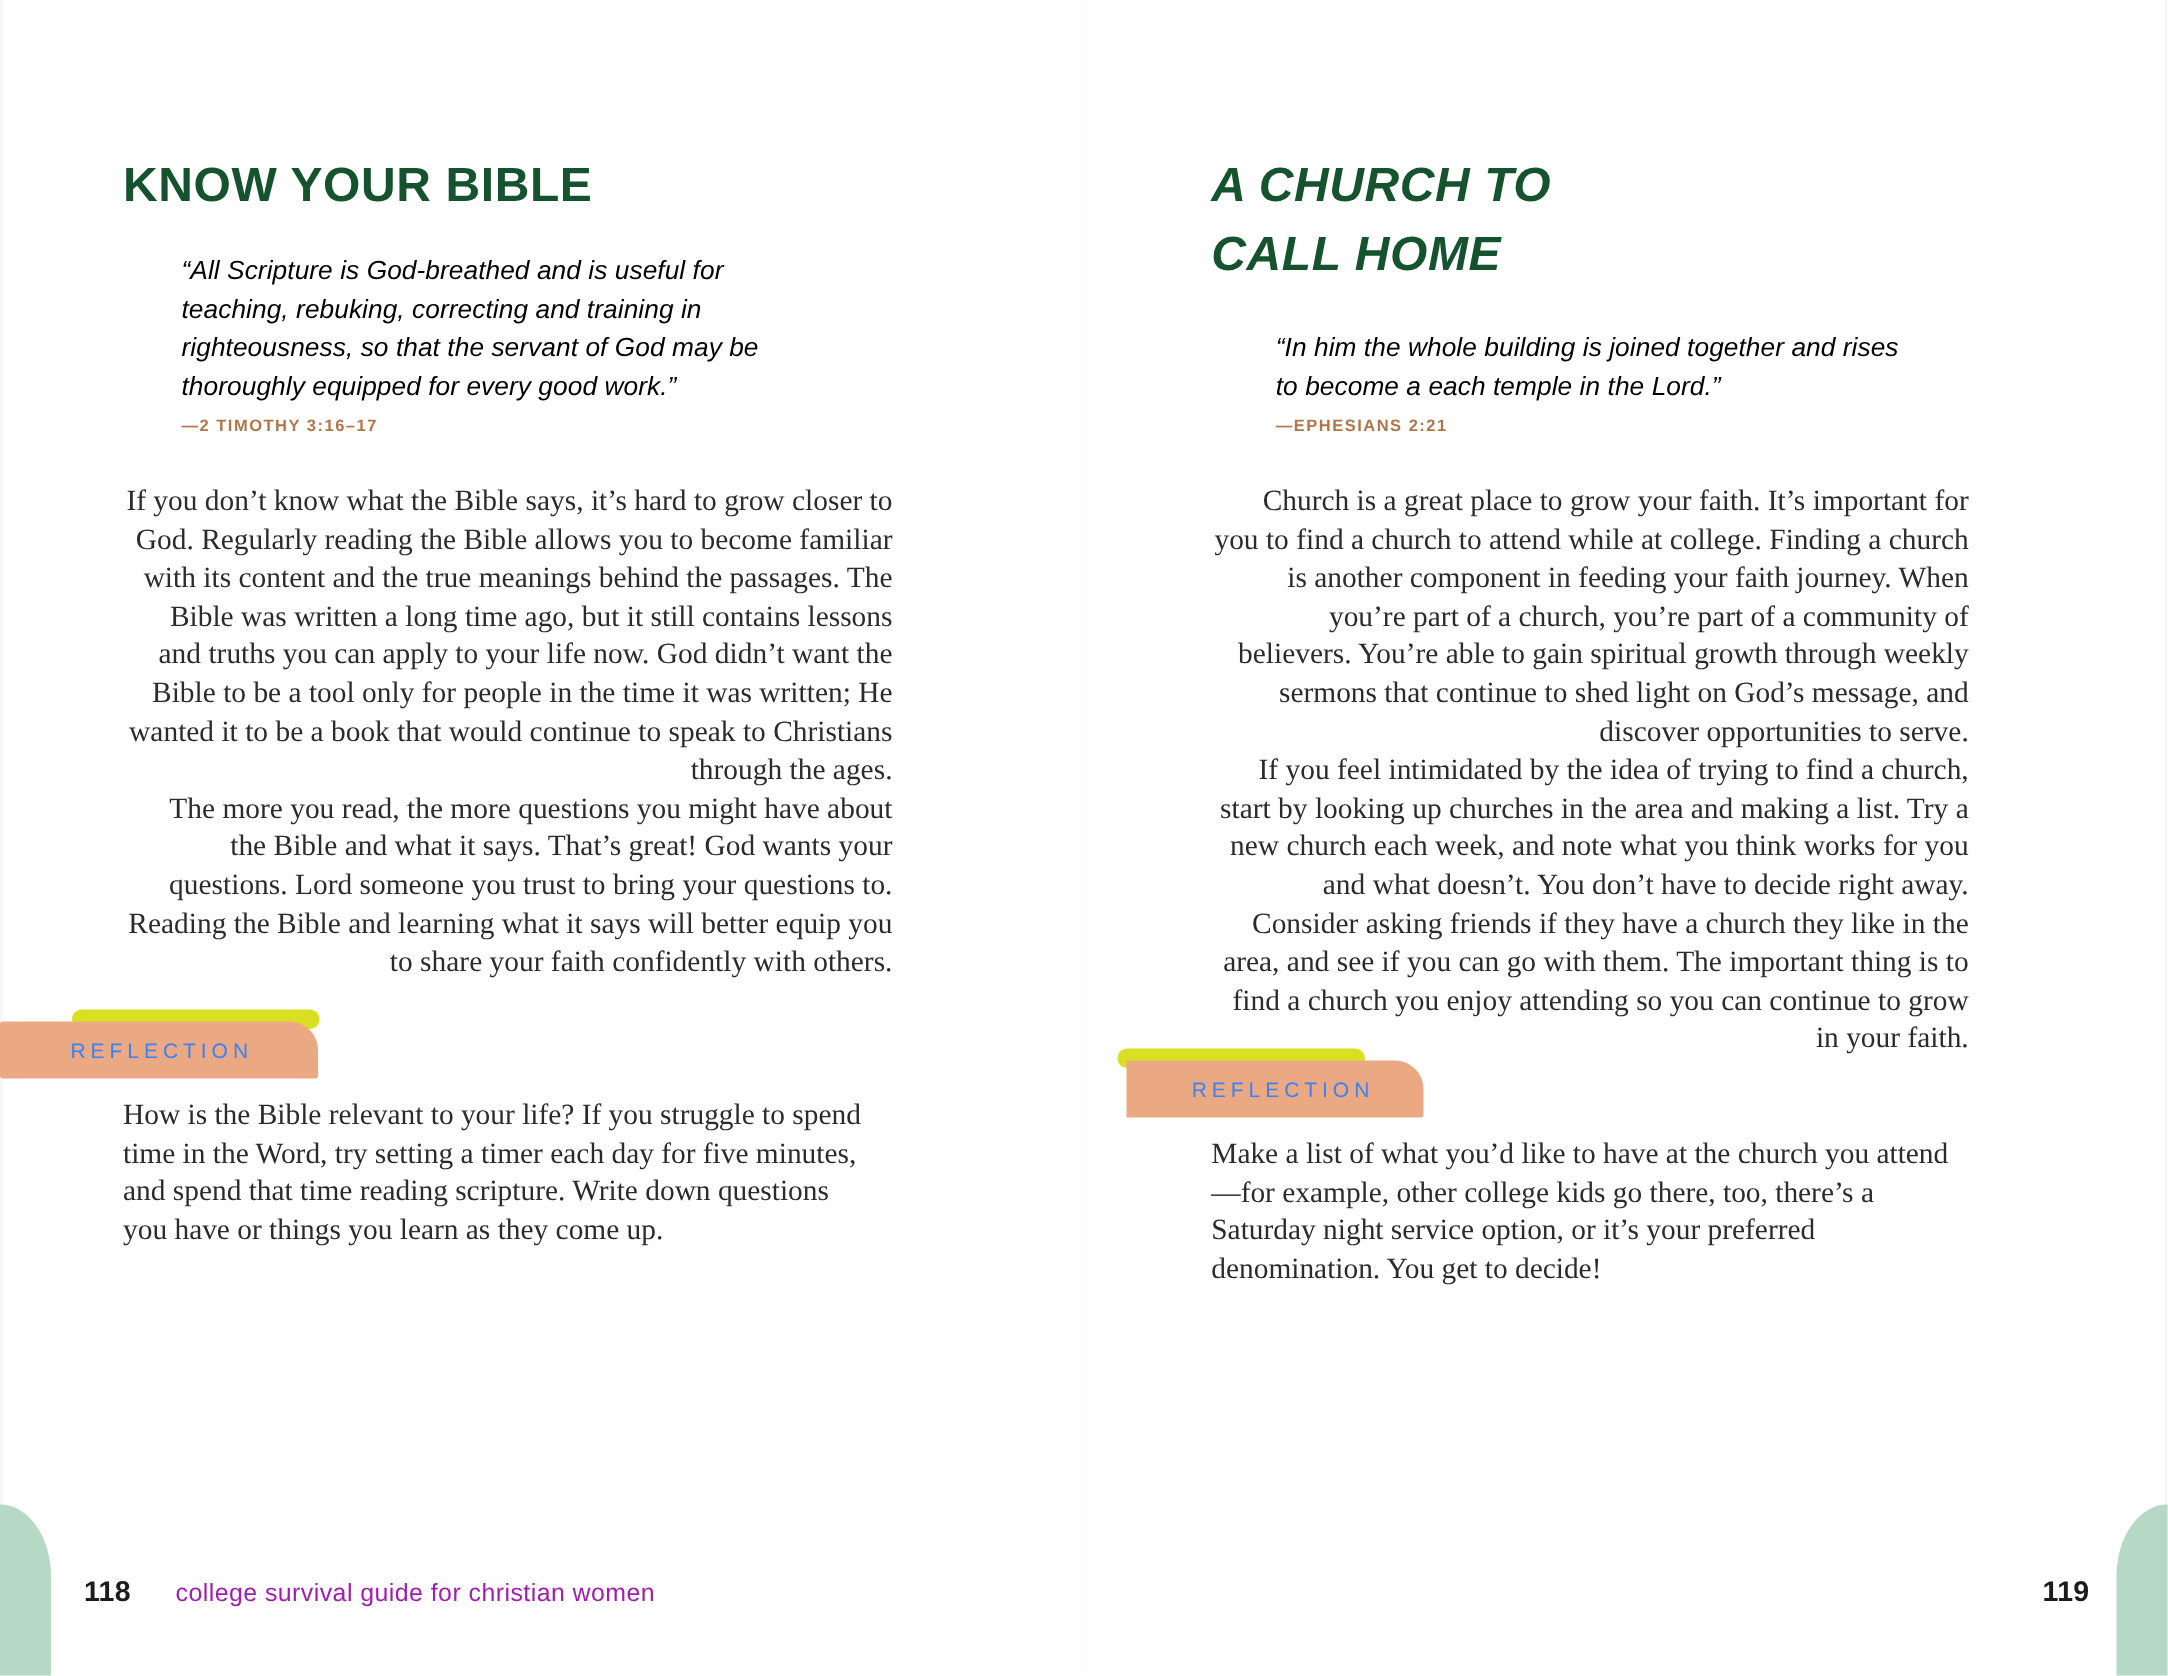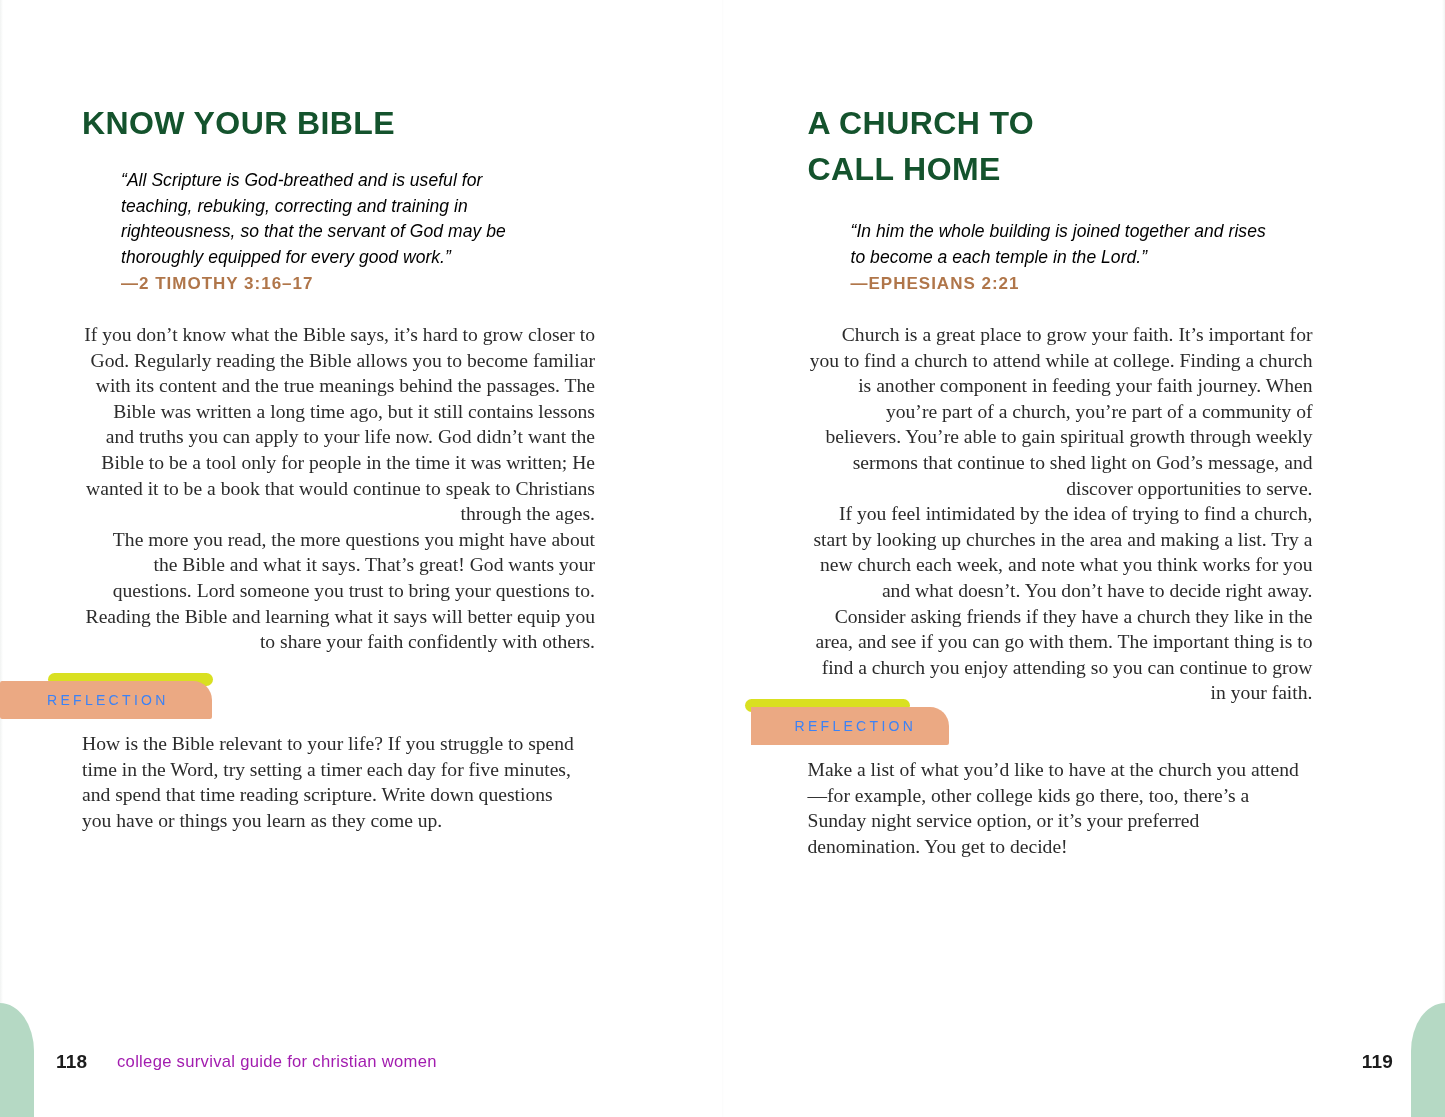--- a/index.html
+++ b/index.html
@@ -66,21 +66,21 @@
     padding: 0;
     font-family: "Liberation Sans", sans-serif;
     font-weight: bold;
     font-size: 32px;
     line-height: 46px;
     letter-spacing: 0.4px;
     color: #14532d;
     text-transform: uppercase;
   }
   .title-left  { position: absolute; top: 100px; left: 0; width: 520px; }
-  .title-right { position: absolute; top: 100px; left: 0; width: 320px; }
+  .title-right { position: absolute; top: 100px; left: 0; width: 320px; font-style: italic; }
 
   
   .quote-block {
     position: absolute;
     width: 420px;
   }
   .quote-left  { top: 168px; left: 39px; }
   .quote-right { top: 219px; left: 43px; }
 
   .quote-text {
@@ -89,21 +89,21 @@
     font-style: italic;
     font-size: 17.5px;
     line-height: 25.6px;
     color: #000000;
     letter-spacing: 0.05px;
   }
   .quote-attr {
     margin: 6px 0 0 0;
     font-family: "Liberation Sans", sans-serif;
     font-weight: bold;
-    font-size: 17px;
+    font-size: 11px;
     line-height: 16px;
     letter-spacing: 1.0px;
     color: #b0764a;
     text-transform: uppercase;
   }
 
   
   .body-copy {
     position: absolute;
     width: 513px;
@@ -283,21 +283,21 @@
         <p>If you feel intimidated by the idea of trying to find a church, start by looking up churches in the area and making a list. Try a new church each week, and note what you think works for you and what doesn’t. You don’t have to decide right away. Consider asking friends if they have a church they like in the area, and see if you can go with them. The important thing is to find a church you enjoy attending so you can continue to grow in your faith.</p>
       </div>
 
       <div class="reflection-badge badge-right">
         <div class="badge-hl"></div>
         <div class="badge-plate"></div>
         <div class="badge-label">Reflection</div>
       </div>
 
       <div class="reflect-copy reflect-right">
-        <p>Make a list of what you’d like to have at the church you attend—for example, other college kids go there, too, there’s a Sunday night service option, or it’s your preferred denomination. You get to decide!</p>
+        <p>Make a list of what you’d like to have at the church you attend—for example, other college kids go there, too, there’s a Saturday night service option, or it’s your preferred denomination. You get to decide!</p>
       </div>
 
     </div>
 
     <div class="folio folio-right">119</div>
 
     <div class="corner-arch arch-right"></div>
   </div>
 
   <div class="gutter-shadow"></div>

